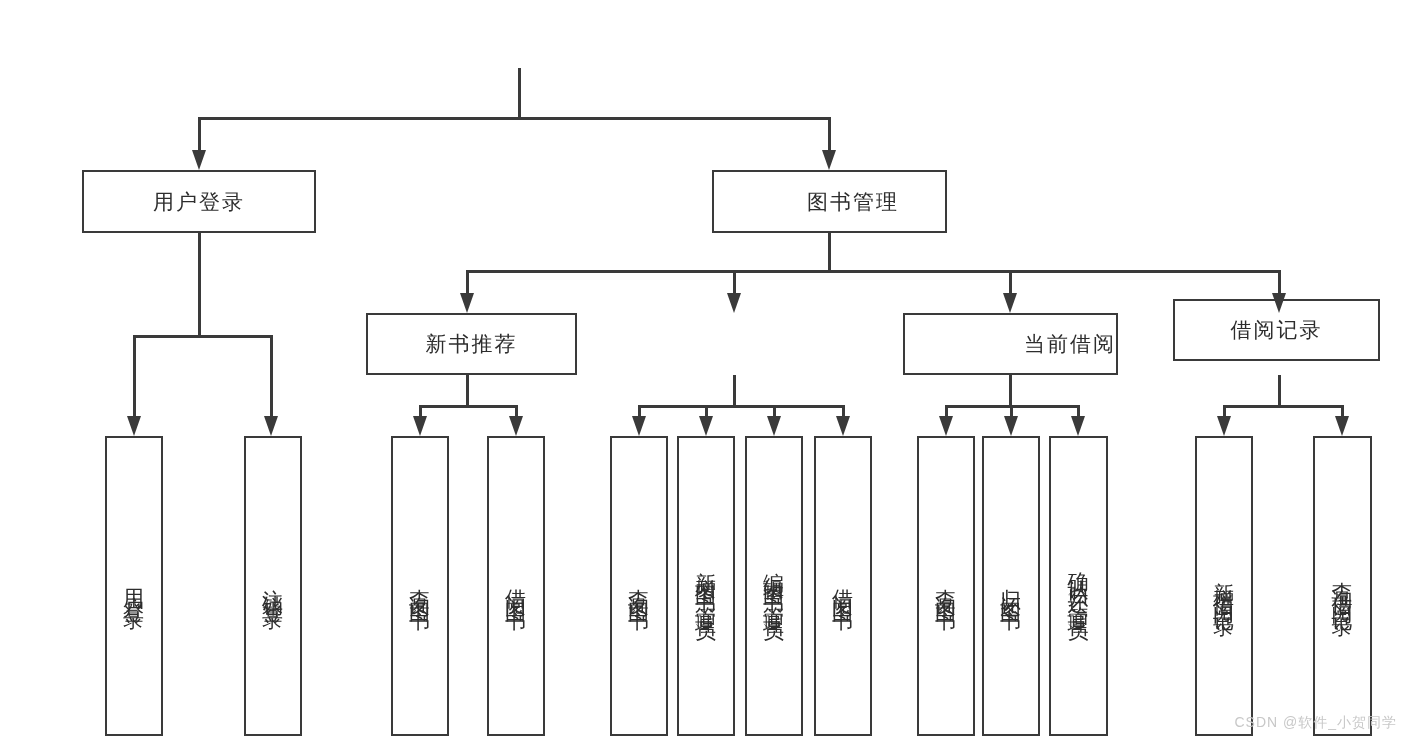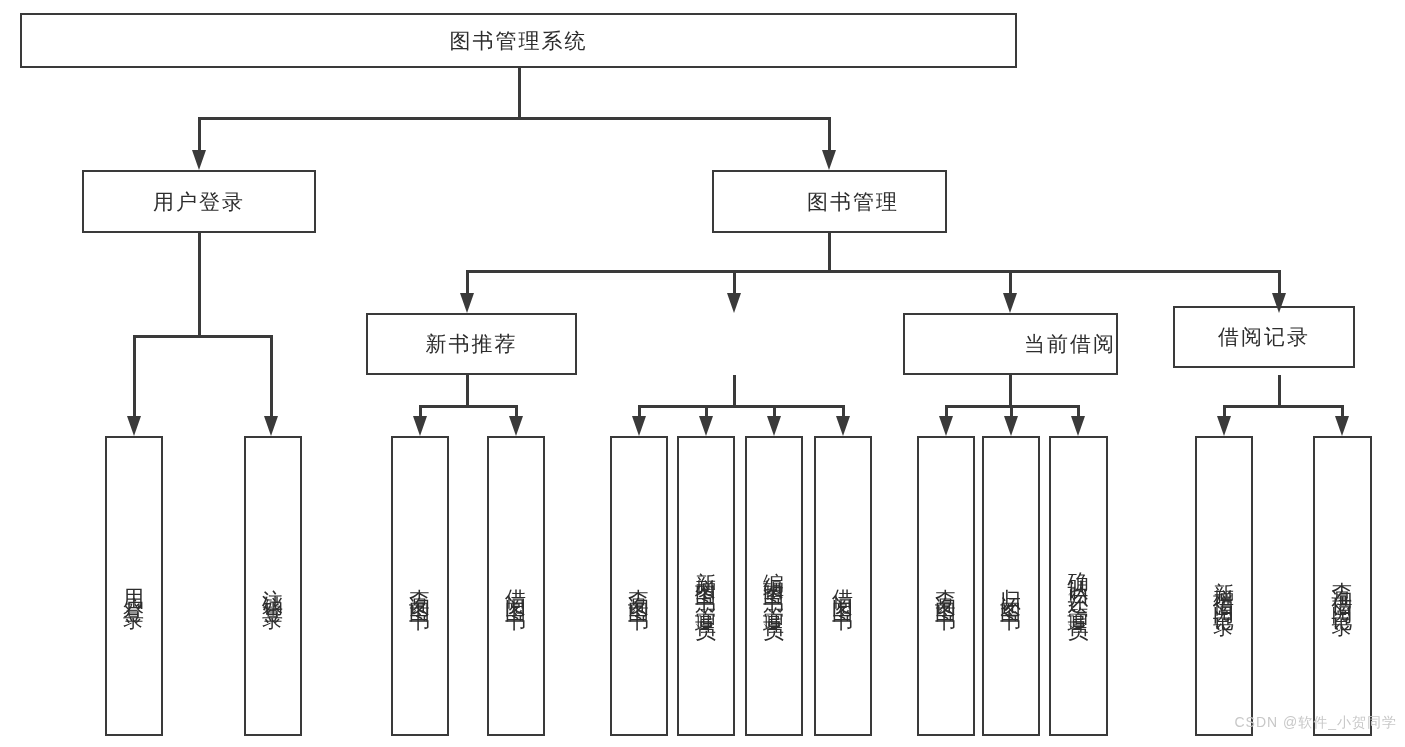--- a/index.html
+++ b/index.html
@@ -55,42 +55,39 @@
     letter-spacing:1px;
     color:var(--wm);
     z-index:10;
   }
 </style>
 </head>
 <body>
 
 <div id="canvas">
 
-  <div class="box" style="left:20px;top:13px;width:997px;height:55px;">
-      <span>图书管理系统</span>
-    </div>
 
   <div class="box" style="left:82px;top:170px;width:234px;height:63px;">
       <span>用户登录</span>
     </div>
 
   <div class="box" style="left:712px;top:170px;width:235px;height:63px;padding-left:47px;">
       <span>图书管理</span>
     </div>
 
   <div class="box" style="left:366px;top:313px;width:211px;height:62px;">
       <span>新书推荐</span>
     </div>
 
 
   <div class="box" style="left:903px;top:313px;width:215px;height:62px;justify-content:flex-end;">
       <span>当前借阅</span>
     </div>
 
-  <div class="box" style="left:1173px;top:306px;width:182px;height:62px;">
+  <div class="box" style="left:1173px;top:299px;width:207px;height:62px;">
       <span>借阅记录</span>
     </div>
 
   <div class="box vbox" style="left:105px;top:436px;width:58px;height:300px;">
       <span>用户登录</span>
     </div>
 
   <div class="box vbox" style="left:244px;top:436px;width:58px;height:300px;">
       <span>注销登录</span>
     </div>

